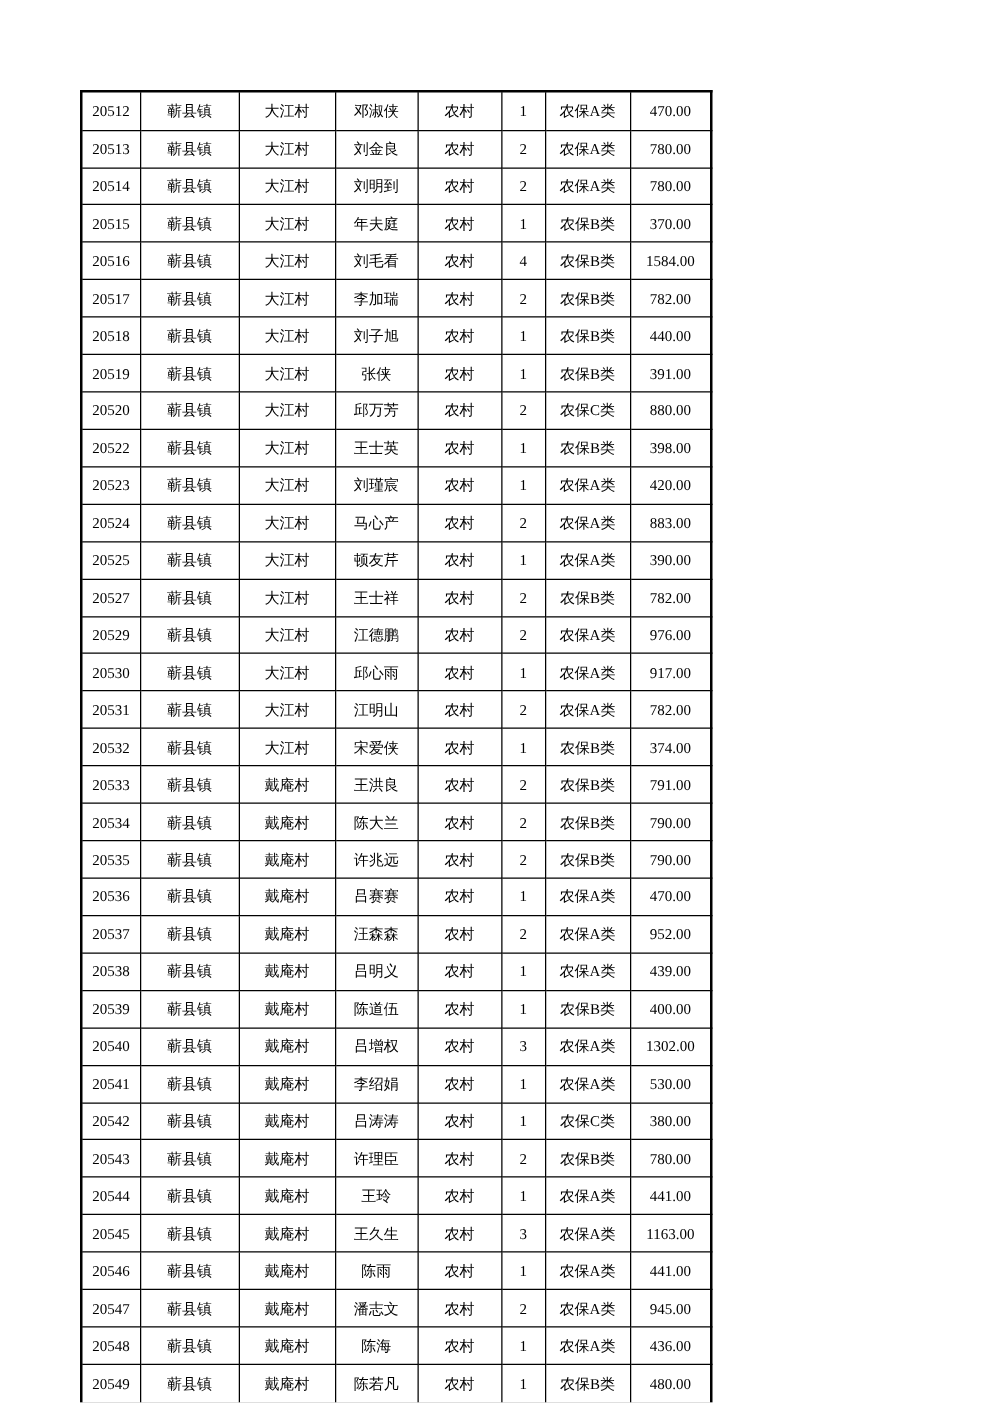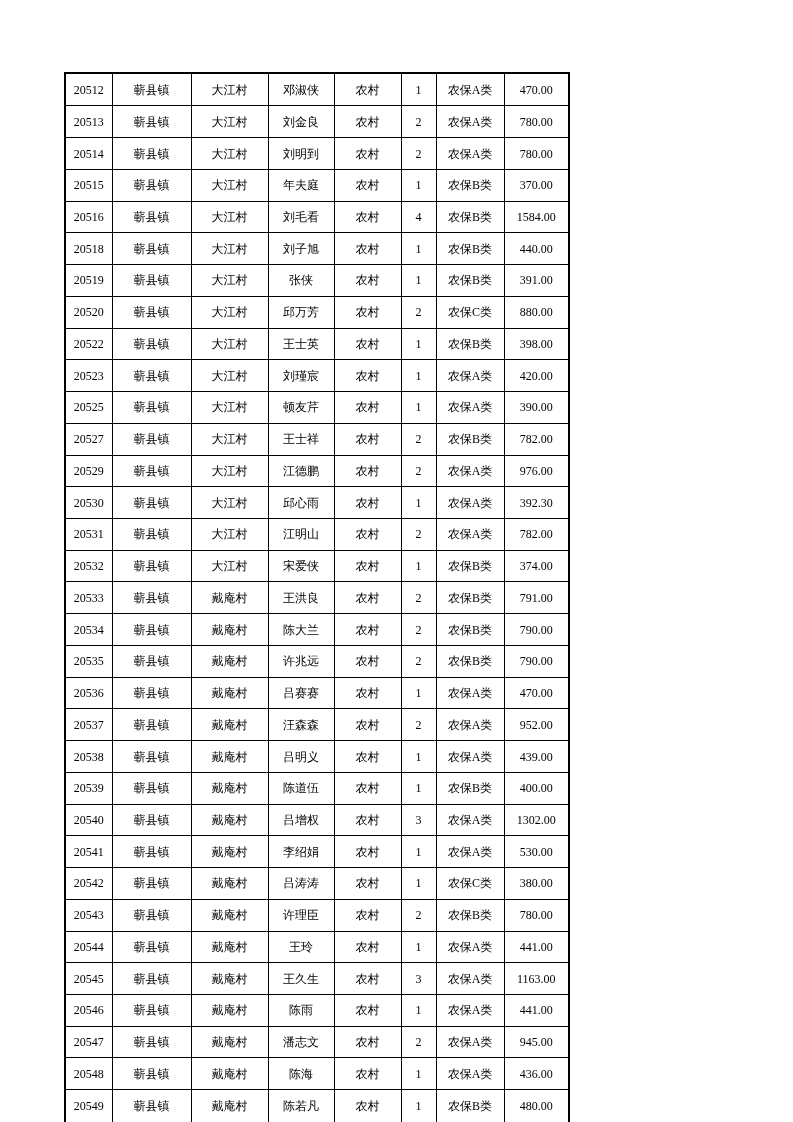--- a/index.html
+++ b/index.html
@@ -103,20 +103,30 @@
           <td>20516</td>
           <td>蕲县镇</td>
           <td>大江村</td>
           <td>刘毛看</td>
           <td>农村</td>
           <td>4</td>
           <td>农保B类</td>
           <td>1584.00</td>
         </tr>
         <tr>
+          <td>20517</td>
+          <td>蕲县镇</td>
+          <td>大江村</td>
+          <td>李加瑞</td>
+          <td>农村</td>
+          <td>2</td>
+          <td>农保B类</td>
+          <td>782.00</td>
+        </tr>
+        <tr>
           <td>20518</td>
           <td>蕲县镇</td>
           <td>大江村</td>
           <td>刘子旭</td>
           <td>农村</td>
           <td>1</td>
           <td>农保B类</td>
           <td>440.00</td>
         </tr>
         <tr>
@@ -153,20 +163,30 @@
           <td>20523</td>
           <td>蕲县镇</td>
           <td>大江村</td>
           <td>刘瑾宸</td>
           <td>农村</td>
           <td>1</td>
           <td>农保A类</td>
           <td>420.00</td>
         </tr>
         <tr>
+          <td>20524</td>
+          <td>蕲县镇</td>
+          <td>大江村</td>
+          <td>马心产</td>
+          <td>农村</td>
+          <td>2</td>
+          <td>农保A类</td>
+          <td>883.00</td>
+        </tr>
+        <tr>
           <td>20525</td>
           <td>蕲县镇</td>
           <td>大江村</td>
           <td>顿友芹</td>
           <td>农村</td>
           <td>1</td>
           <td>农保A类</td>
           <td>390.00</td>
         </tr>
         <tr>
@@ -190,21 +210,21 @@
           <td>976.00</td>
         </tr>
         <tr>
           <td>20530</td>
           <td>蕲县镇</td>
           <td>大江村</td>
           <td>邱心雨</td>
           <td>农村</td>
           <td>1</td>
           <td>农保A类</td>
-          <td>392.30</td>
+          <td>917.00</td>
         </tr>
         <tr>
           <td>20531</td>
           <td>蕲县镇</td>
           <td>大江村</td>
           <td>江明山</td>
           <td>农村</td>
           <td>2</td>
           <td>农保A类</td>
           <td>782.00</td>

